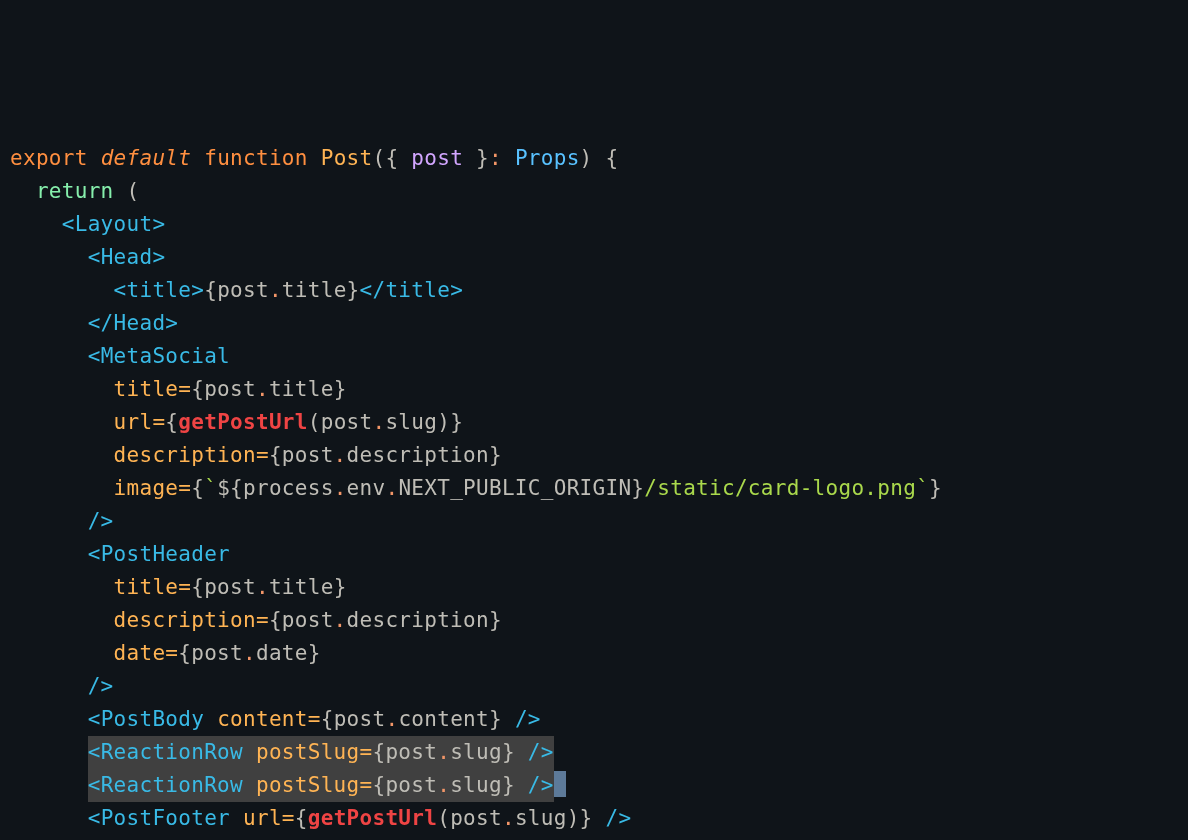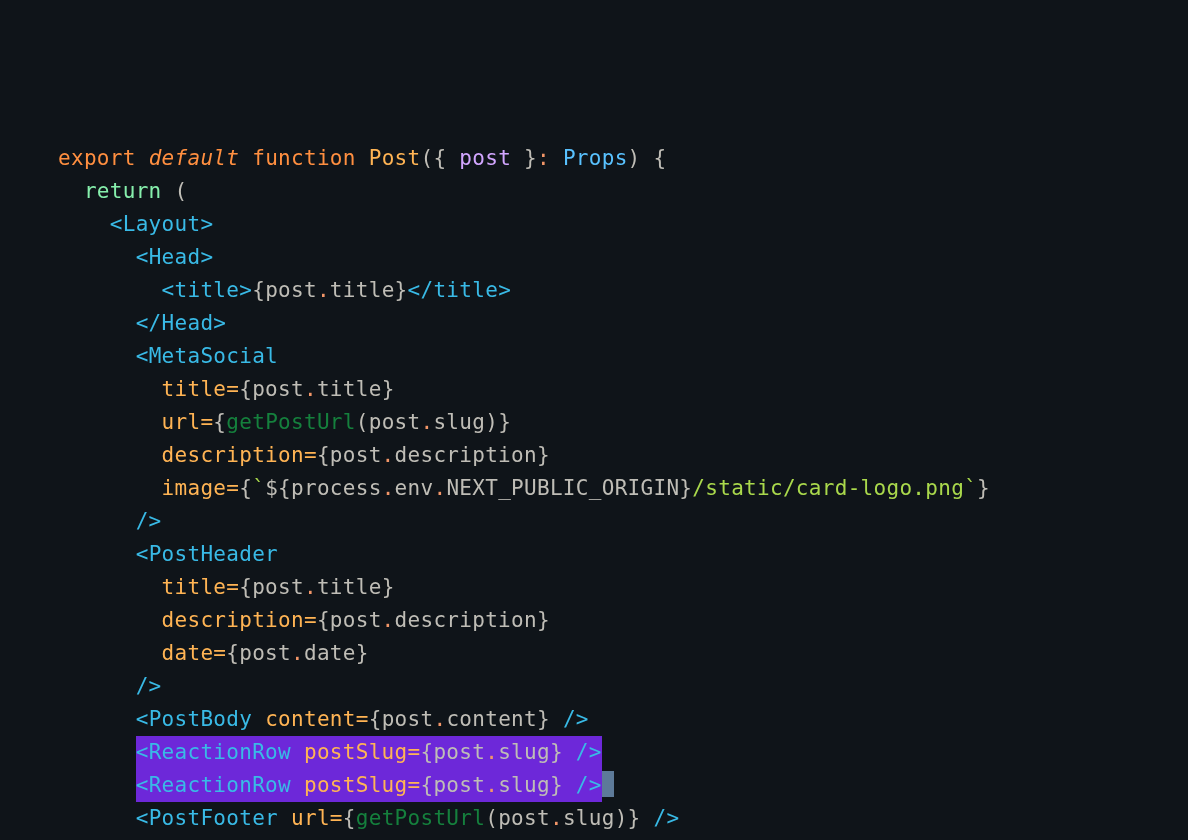--- a/index.html
+++ b/index.html
@@ -16,24 +16,23 @@
     padding: 10px 10px;
     width: 1188px;
     height: 840px;
     overflow: hidden;
     white-space: pre;
     letter-spacing: 0.3px;
   }
   .line {
     display: block;
     min-height: 33px;
-    margin-left: 48px;
   }
   .highlight {
-    background: #6d28d9;
+    background: #404040;
     display: inline-block;
   }
   .cursor {
     background: #5d7a99;
     display: inline-block;
     width: 12px;
     height: 26px;
     vertical-align: text-bottom;
   }
   
@@ -45,21 +44,21 @@
   .param { color: #d2a6ff; }
   .type { color: #59c2ff; }
   .punct { color: #bfbdb6; }
   .jsx-punct { color: #39bae6; }
   .jsx-tag { color: #39bae6; }
   .jsx-tag-lower { color: #39bae6; }
   .attr { color: #ffb454; }
   .attr-eq { color: #ffb454; }
   .prop { color: #bfbdb6; }
   .string { color: #aad94c; }
-  .fn-call { color: #15803d; }
+  .fn-call { color: #ef4444; font-weight: bold; }
   .dot { color: #f29668; }
   .colon { color: #f29668; }
 </style>
 </head>
 <body>
 
 
 
 <div><span class="line"><span class="kw-export">export</span> <span class="kw-default">default</span> <span class="kw-function">function</span> <span class="fn-name">Post</span><span class="punct">({ </span><span class="param">post</span><span class="punct"> }</span><span class="colon">:</span><span class="punct"> </span><span class="type">Props</span><span class="punct">) {</span></span><span class="line">  <span class="kw-return">return</span><span class="punct"> (</span></span><span class="line">    <span class="jsx-punct">&lt;</span><span class="jsx-tag">Layout</span><span class="jsx-punct">&gt;</span></span><span class="line">      <span class="jsx-punct">&lt;</span><span class="jsx-tag">Head</span><span class="jsx-punct">&gt;</span></span><span class="line">        <span class="jsx-punct">&lt;</span><span class="jsx-tag-lower">title</span><span class="jsx-punct">&gt;</span><span class="punct">{</span><span class="prop">post</span><span class="dot">.</span><span class="prop">title</span><span class="punct">}</span><span class="jsx-punct">&lt;/</span><span class="jsx-tag-lower">title</span><span class="jsx-punct">&gt;</span></span><span class="line">      <span class="jsx-punct">&lt;/</span><span class="jsx-tag">Head</span><span class="jsx-punct">&gt;</span></span><span class="line">      <span class="jsx-punct">&lt;</span><span class="jsx-tag">MetaSocial</span></span><span class="line">        <span class="attr">title</span><span class="attr-eq">=</span><span class="punct">{</span><span class="prop">post</span><span class="dot">.</span><span class="prop">title</span><span class="punct">}</span></span><span class="line">        <span class="attr">url</span><span class="attr-eq">=</span><span class="punct">{</span><span class="fn-call">getPostUrl</span><span class="punct">(</span><span class="prop">post</span><span class="dot">.</span><span class="prop">slug</span><span class="punct">)}</span></span><span class="line">        <span class="attr">description</span><span class="attr-eq">=</span><span class="punct">{</span><span class="prop">post</span><span class="dot">.</span><span class="prop">description</span><span class="punct">}</span></span><span class="line">        <span class="attr">image</span><span class="attr-eq">=</span><span class="punct">{</span><span class="string">`</span><span class="punct">${</span><span class="prop">process</span><span class="dot">.</span><span class="prop">env</span><span class="dot">.</span><span class="prop">NEXT_PUBLIC_ORIGIN</span><span class="punct">}</span><span class="string">/static/card-logo.png</span><span class="string">`</span><span class="punct">}</span></span><span class="line">      <span class="jsx-punct">/&gt;</span></span><span class="line">      <span class="jsx-punct">&lt;</span><span class="jsx-tag">PostHeader</span></span><span class="line">        <span class="attr">title</span><span class="attr-eq">=</span><span class="punct">{</span><span class="prop">post</span><span class="dot">.</span><span class="prop">title</span><span class="punct">}</span></span><span class="line">        <span class="attr">description</span><span class="attr-eq">=</span><span class="punct">{</span><span class="prop">post</span><span class="dot">.</span><span class="prop">description</span><span class="punct">}</span></span><span class="line">        <span class="attr">date</span><span class="attr-eq">=</span><span class="punct">{</span><span class="prop">post</span><span class="dot">.</span><span class="prop">date</span><span class="punct">}</span></span><span class="line">      <span class="jsx-punct">/&gt;</span></span><span class="line">      <span class="jsx-punct">&lt;</span><span class="jsx-tag">PostBody</span> <span class="attr">content</span><span class="attr-eq">=</span><span class="punct">{</span><span class="prop">post</span><span class="dot">.</span><span class="prop">content</span><span class="punct">}</span> <span class="jsx-punct">/&gt;</span></span><span class="line">      <span class="highlight"><span class="jsx-punct">&lt;</span><span class="jsx-tag">ReactionRow</span> <span class="attr">postSlug</span><span class="attr-eq">=</span><span class="punct">{</span><span class="prop">post</span><span class="dot">.</span><span class="prop">slug</span><span class="punct">}</span> <span class="jsx-punct">/&gt;</span></span></span><span class="line">      <span class="highlight"><span class="jsx-punct">&lt;</span><span class="jsx-tag">ReactionRow</span> <span class="attr">postSlug</span><span class="attr-eq">=</span><span class="punct">{</span><span class="prop">post</span><span class="dot">.</span><span class="prop">slug</span><span class="punct">}</span> <span class="jsx-punct">/&gt;</span></span><span class="cursor"></span></span><span class="line">      <span class="jsx-punct">&lt;</span><span class="jsx-tag">PostFooter</span> <span class="attr">url</span><span class="attr-eq">=</span><span class="punct">{</span><span class="fn-call">getPostUrl</span><span class="punct">(</span><span class="prop">post</span><span class="dot">.</span><span class="prop">slug</span><span class="punct">)}</span> <span class="jsx-punct">/&gt;</span></span><span class="line">      <span class="jsx-punct">&lt;</span><span class="jsx-tag">AllPostsLink</span> <span class="attr">text</span><span class="attr-eq">=</span><span class="string">"See More Posts"</span> <span class="jsx-punct">/&gt;</span></span></div>
 

